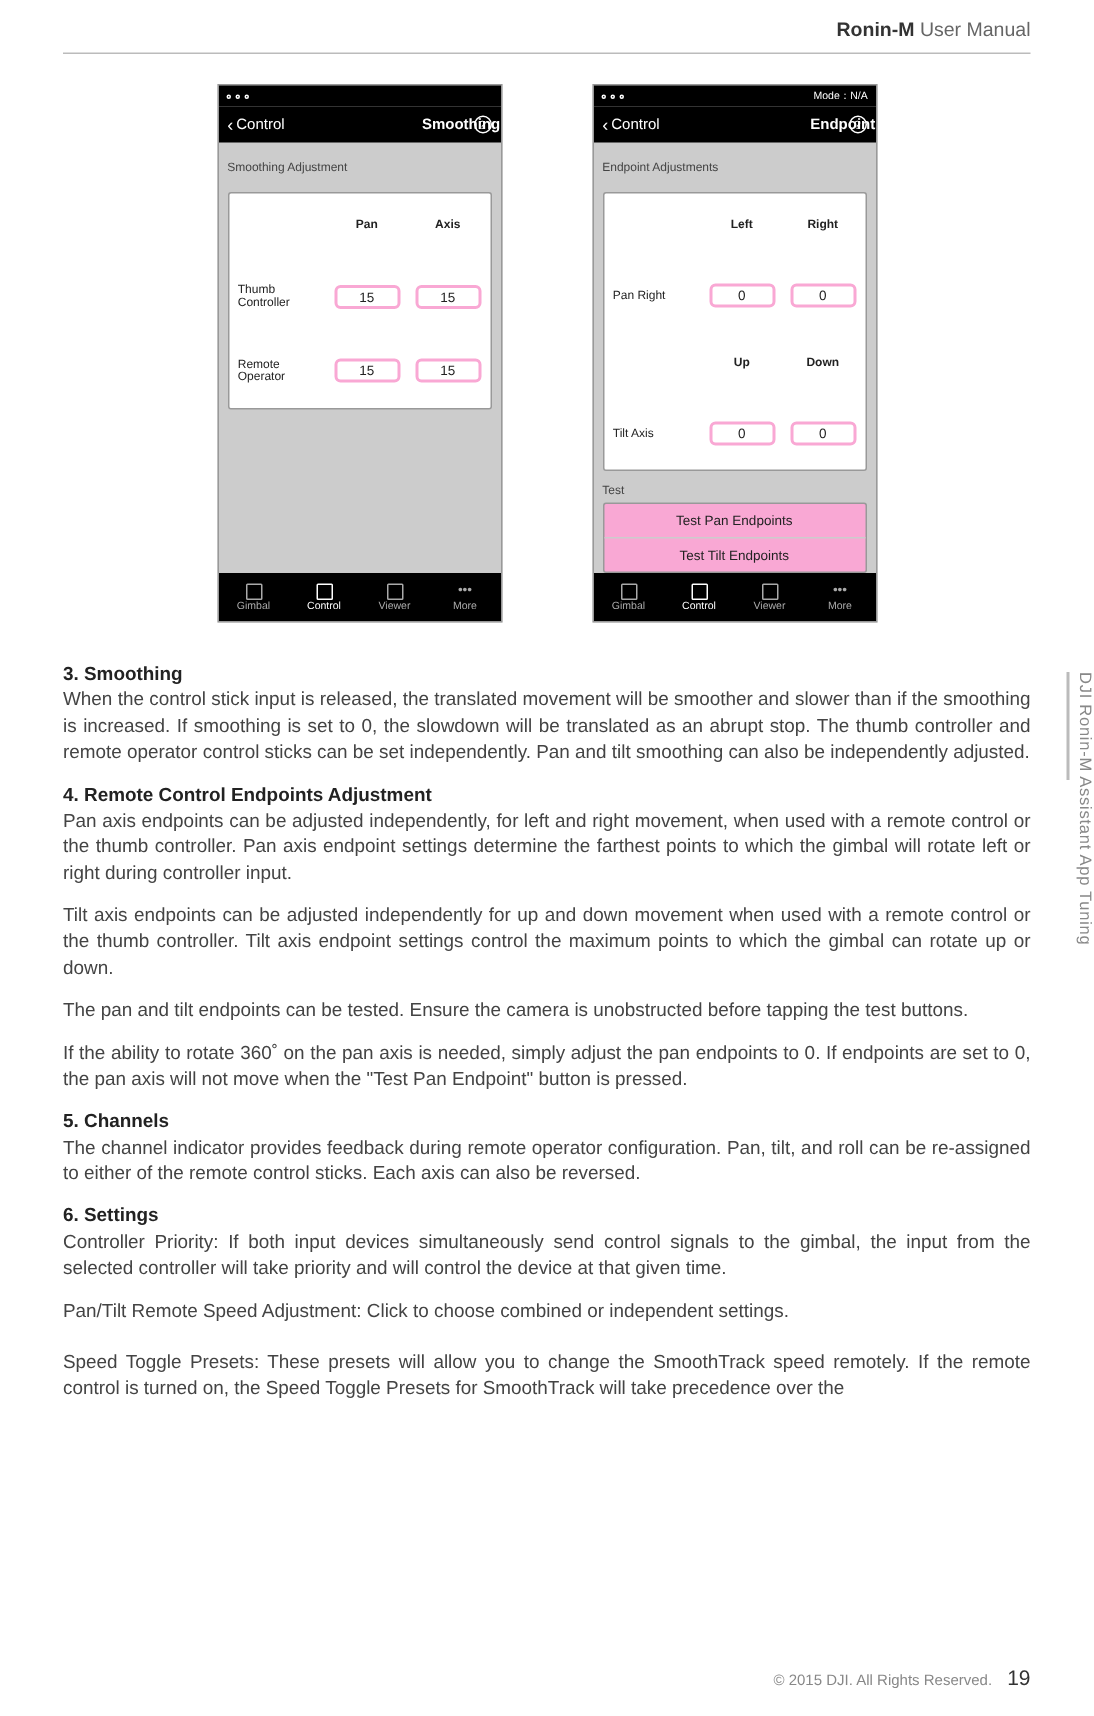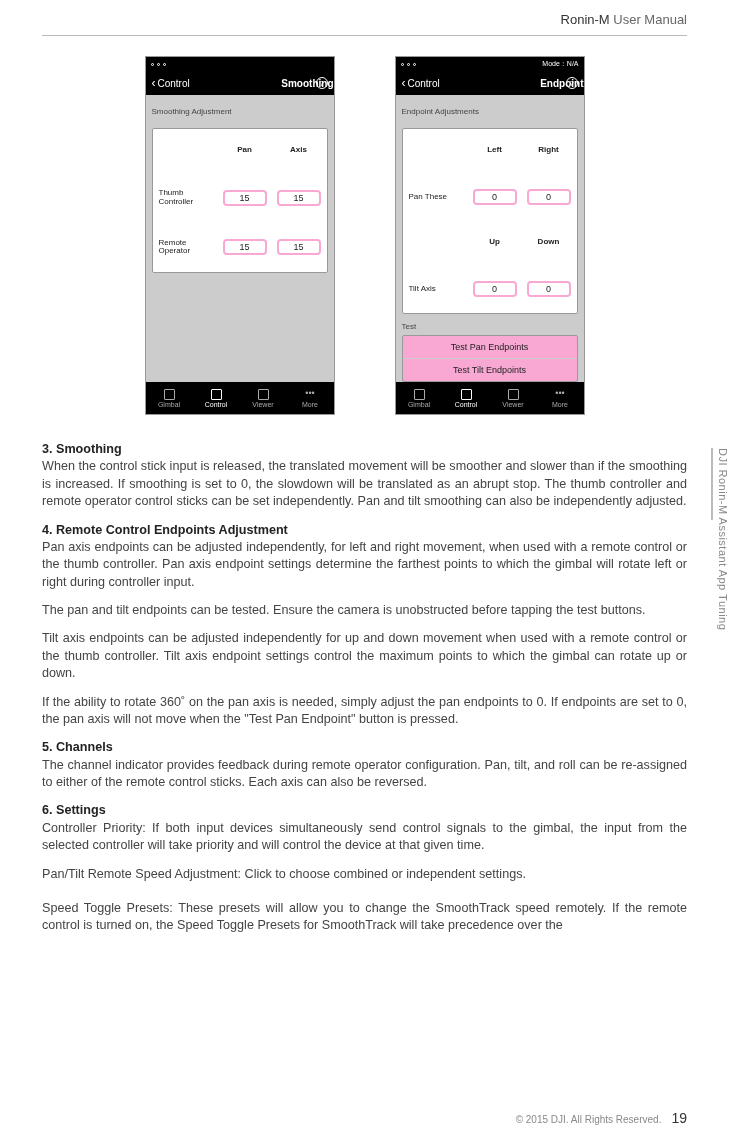--- a/index.html
+++ b/index.html
@@ -1,19 +1,19 @@
 <!DOCTYPE html>
 <html><head>
 <meta charset="utf-8">
 <style>
   * { box-sizing: border-box; margin: 0; padding: 0; }
   html, body { width: 729px; background: #fff; font-family: Arial, Helvetica, sans-serif; color: #333; }
   .page { width: 729px; min-height: 1144px; position: relative; padding: 12px 42px 30px 42px; }
   .hdr { text-align: right; font-size: 13px; color: #666; margin-bottom: 8px; }
-  .hdr b { color: #333; font-weight: 400; }
+  .hdr b { color: #333; font-weight: 700; }
   .hdr-rule { border: none; border-top: 1px solid #bbb; margin-bottom: 20px; }
 
   .screens { display: flex; gap: 60px; justify-content: center; margin-bottom: 26px; }
   .phone { width: 190px; border: 1px solid #999; background: #ccc; font-size: 9px; color: #222; display: flex; flex-direction: column; }
   .statusbar { height: 14px; background: #000; color: #fff; font-size: 7px; padding: 2px 5px; display:flex; align-items:center; gap:3px;}
   .statusbar .dot { width:3px;height:3px;border:0.5px solid #fff;border-radius:50%;}
   .statusbar .mode { margin-left:auto; }
   .titlebar { height: 24px; background: #000; color: #fff; display: flex; align-items: center; padding: 0 6px; font-size: 10px; position: relative; }
   .titlebar .chev { font-size: 12px; margin-right: 2px; }
   .titlebar .pgtitle { position:absolute; left:0; right:0; text-align:right; font-weight:700; }
@@ -155,21 +155,21 @@
           <div class="cols">
             <div class="col">
                 <div class="colhdr">Left</div>
               </div>
             <div class="col">
                 <div class="colhdr">Right</div>
               </div>
           </div>
         </div>
         <div class="panel-row">
-          <span class="lbl">Pan These</span>
+          <span class="lbl">Pan Right</span>
           <div class="cols">
             <div class="col">
                 <div class="valbox">0</div>
               </div>
             <div class="col">
                 <div class="valbox">0</div>
               </div>
           </div>
         </div>
         <div class="panel-row">
@@ -224,22 +224,22 @@
     </div>
 
   </div>
 
   <div class="content">
     <p><span class="sec">3. Smoothing</span><br>
        <span>When the control stick input is released, the translated movement will be smoother and slower than if the smoothing is increased. If smoothing is set to 0, the slowdown will be translated as an abrupt stop. The thumb controller and remote operator control sticks can be set independently. Pan and tilt smoothing can also be independently adjusted.</span></p>
 
     <p><span class="sec">4. Remote Control Endpoints Adjustment</span><br>
        <span>Pan axis endpoints can be adjusted independently, for left and right movement, when used with a remote control or the thumb controller. Pan axis endpoint settings determine the farthest points to which the gimbal will rotate left or right during controller input.</span></p>
+    <p>Tilt axis endpoints can be adjusted independently for up and down movement when used with a remote control or the thumb controller. Tilt axis endpoint settings control the maximum points to which the gimbal can rotate up or down.</p>
     <p>The pan and tilt endpoints can be tested. Ensure the camera is unobstructed before tapping the test buttons.</p>
-    <p>Tilt axis endpoints can be adjusted independently for up and down movement when used with a remote control or the thumb controller. Tilt axis endpoint settings control the maximum points to which the gimbal can rotate up or down.</p>
     <p>If the ability to rotate 360˚ on the pan axis is needed, simply adjust the pan endpoints to 0. If endpoints are set to 0, the pan axis will not move when the "Test Pan Endpoint" button is pressed.</p>
 
     <p><span class="sec">5. Channels</span><br>
        <span>The channel indicator provides feedback during remote operator configuration. Pan, tilt, and roll can be re-assigned to either of the remote control sticks. Each axis can also be reversed.</span></p>
 
     <p><span class="sec">6. Settings</span><br>
        <span>Controller Priority: If both input devices simultaneously send control signals to the gimbal, the input from the selected controller will take priority and will control the device at that given time.</span></p>
     <p style="margin-bottom:17px;">Pan/Tilt Remote Speed Adjustment: Click to choose combined or independent settings.</p>
     <p>Speed Toggle Presets: These presets will allow you to change the SmoothTrack speed remotely. If the remote control is turned on, the Speed Toggle Presets for SmoothTrack will take precedence over the</p>
   </div>

